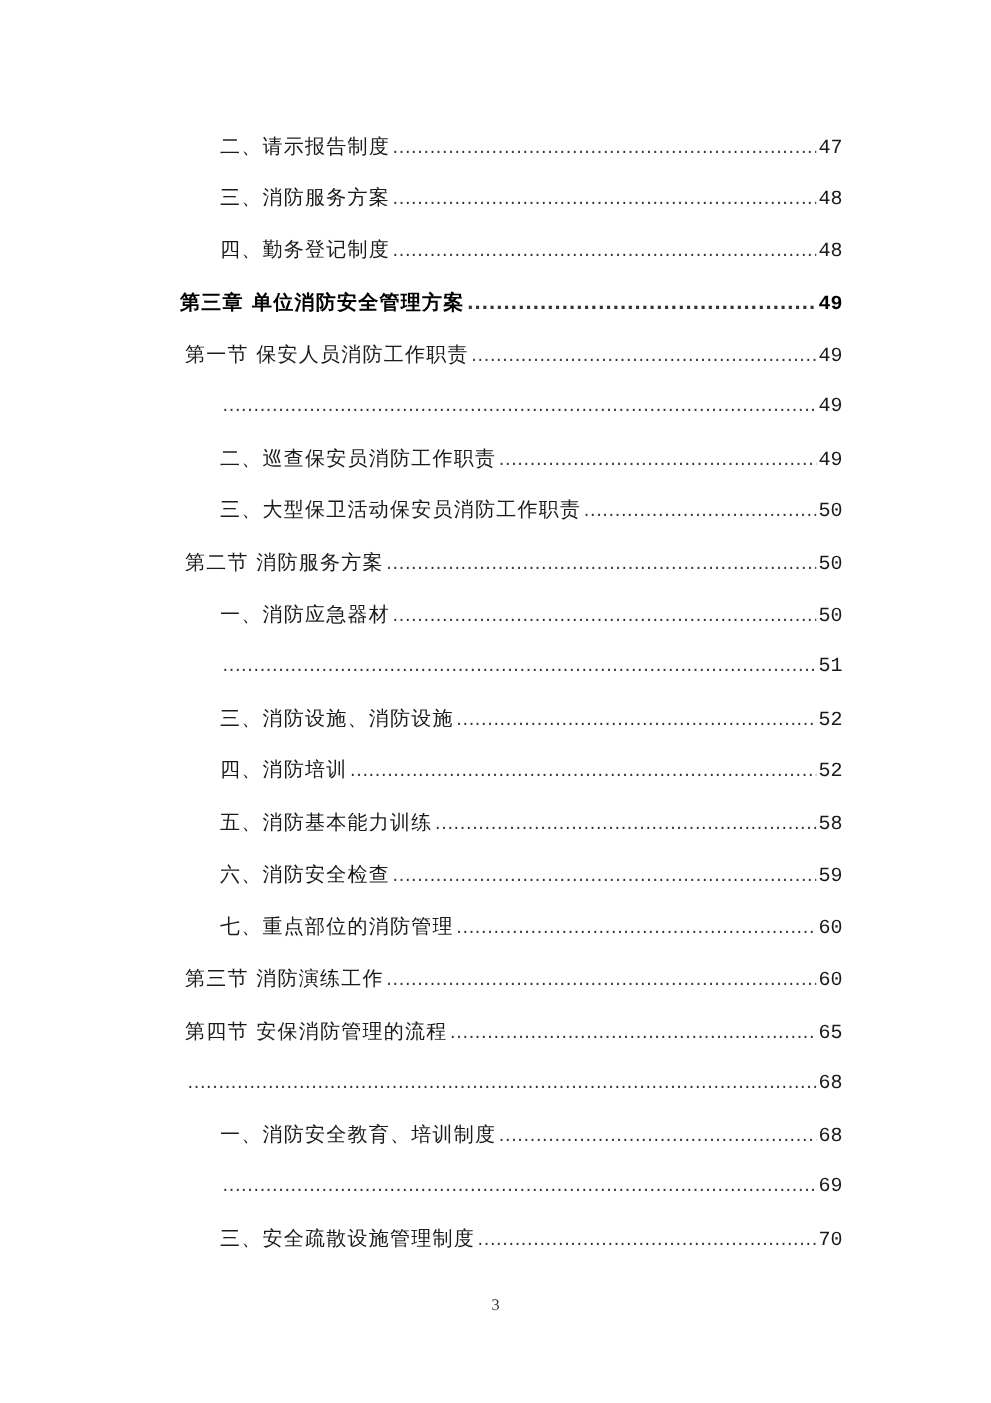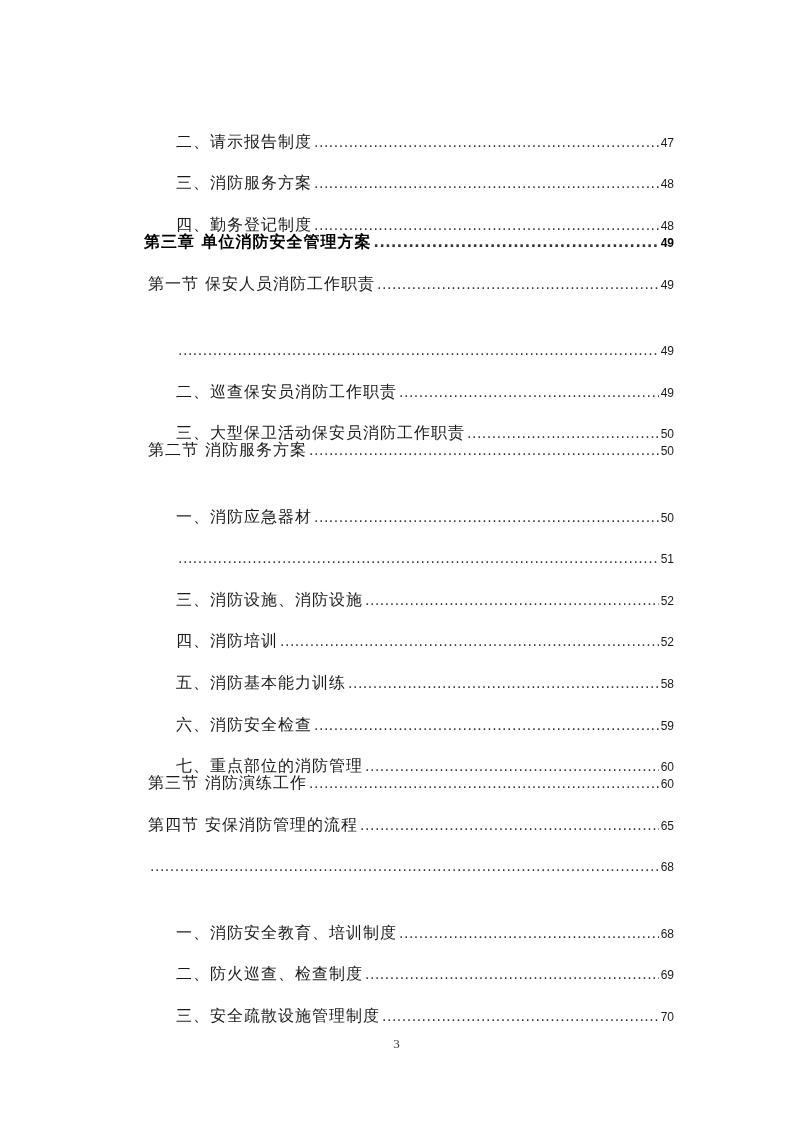--- a/index.html
+++ b/index.html
@@ -1,28 +1,28 @@
 <!DOCTYPE html>
 <html><head>
 <meta charset="utf-8">
 <style>
   html, body { margin: 0; padding: 0; background: #ffffff; }
   body { width: 793px; height: 1122px; position: relative; overflow: hidden;
          font-family: "DejaVu Sans", "Liberation Sans", sans-serif; color: #1a1a1a; }
   .toc { position: absolute; left: 0; top: 0; width: 793px; }
   .row { position: absolute; display: flex; align-items: baseline; right: 119px;
          font-size: 16px; height: 24px; line-height: 24px; white-space: nowrap; }
-  .row.l3 { left: 176px; margin-top: 25px; }
+  .row.l3 { left: 176px; }
   .row.l2 { left: 148px; }
   .row.l1 { left: 120px; font-weight: bold; color: #000; margin-left: 24px; }
   .row .label { flex: 0 0 auto; letter-spacing: 1px; }
   .row .leader { flex: 1 1 auto; overflow: hidden; margin: 0 2px; color: #333;
                  letter-spacing: 0.5px; font-size: 14px; }
   .row .leader::before { content: "...................................................................................................................................................................................................."; }
-  .row .page { flex: 0 0 auto; font-family: Liberation Sans, sans-serif; font-size: 12px; }
+  .row .page { flex: 0 0 auto; font-family: Liberation Mono, monospace; font-size: 16px; }
   .page-number { position: absolute; top: 1036px; left: 0; width: 793px; text-align: center;
                  font-size: 13px; font-family: "Liberation Serif", serif; color: #333; }
 </style>
 </head>
 <body>
 
 <div class="toc">
   <div class="row l3" style="top:105px">
       <span class="label">二、请示报告制度</span>
       <span class="leader"></span>
@@ -114,21 +114,20 @@
   <div class="row l2" style="top:854px">
       <span class="leader"></span>
       <span class="page">68</span>
     </div>
   <div class="row l3" style="top:896px">
       <span class="label">一、消防安全教育、培训制度</span>
       <span class="leader"></span>
       <span class="page">68</span>
     </div>
   <div class="row l3" style="top:937px">
-      <span class="label">二、防火巡查、检查制度</span>
       <span class="leader"></span>
       <span class="page">69</span>
     </div>
   <div class="row l3" style="top:979px">
       <span class="label">三、安全疏散设施管理制度</span>
       <span class="leader"></span>
       <span class="page">70</span>
     </div>
 </div>
 

